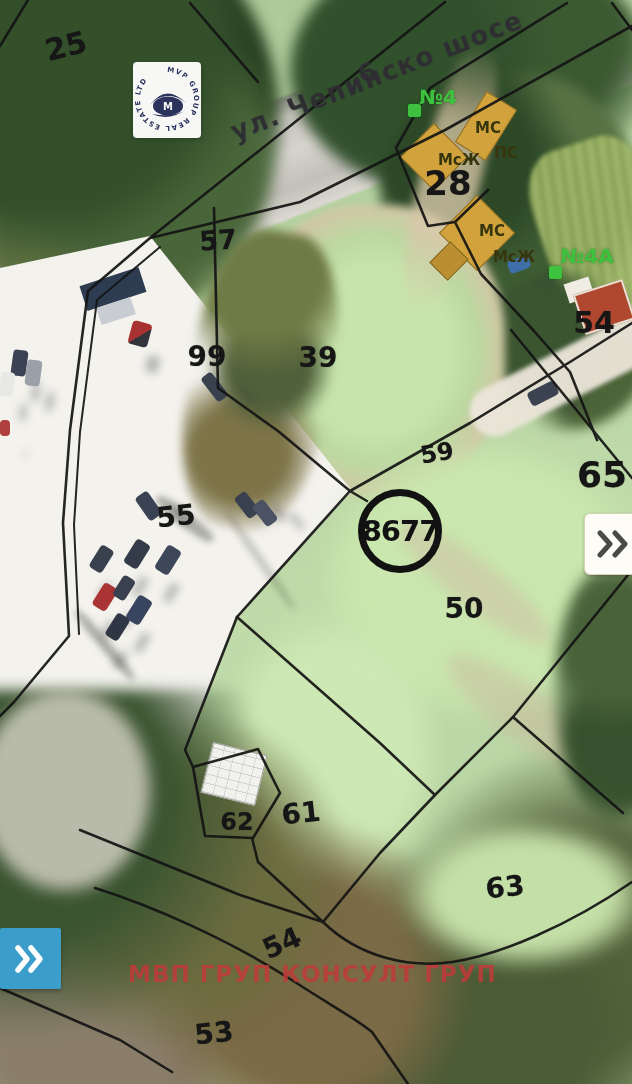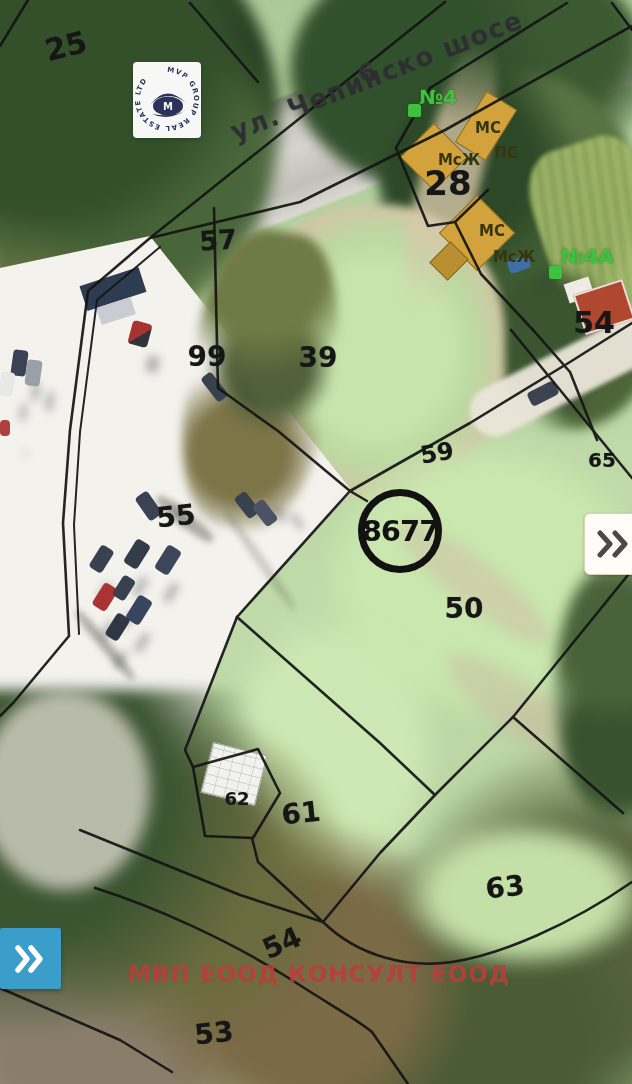--- a/index.html
+++ b/index.html
@@ -186,26 +186,26 @@
   <div class="street">ул. Чепинско шосе</div>
   <div class="roadnum">6</div>
   <div id="labels-layer" style="left:0;top:0;width:632px;height:1084px;">
       <div class="parcel-num" style="left: 66px; top: 46px; font-size: 30px; transform: translate(-50%, -50%) rotate(-14deg);">25</div>
       <div class="parcel-num" style="left: 218px; top: 240px; font-size: 27px; transform: translate(-50%, -50%) rotate(-4deg);">57</div>
       <div class="parcel-num" style="left: 207px; top: 356px; font-size: 28px; transform: translate(-50%, -50%) rotate(0deg);">99</div>
       <div class="parcel-num" style="left: 318px; top: 357px; font-size: 28px; transform: translate(-50%, -50%) rotate(0deg);">39</div>
       <div class="parcel-num" style="left: 176px; top: 516px; font-size: 28px; transform: translate(-50%, -50%) rotate(-6deg);">55</div>
       <div class="parcel-num" style="left: 437px; top: 453px; font-size: 24px; transform: translate(-50%, -50%) rotate(-10deg);">59</div>
       <div class="parcel-num" style="left: 464px; top: 608px; font-size: 28px; transform: translate(-50%, -50%) rotate(0deg);">50</div>
-      <div class="parcel-num" style="left: 237px; top: 798px; font-size: 18px; transform: translate(-50%, -50%) rotate(0deg);">62</div>
+      <div class="parcel-num" style="left: 237px; top: 822px; font-size: 24px; transform: translate(-50%, -50%) rotate(0deg);">62</div>
       <div class="parcel-num" style="left: 301px; top: 813px; font-size: 28px; transform: translate(-50%, -50%) rotate(-6deg);">61</div>
       <div class="parcel-num" style="left: 505px; top: 887px; font-size: 28px; transform: translate(-50%, -50%) rotate(-6deg);">63</div>
       <div class="parcel-num" style="left: 282px; top: 943px; font-size: 28px; transform: translate(-50%, -50%) rotate(-24deg);">54</div>
       <div class="parcel-num" style="left: 214px; top: 1033px; font-size: 28px; transform: translate(-50%, -50%) rotate(-6deg);">53</div>
-      <div class="parcel-num" style="left: 602px; top: 460px; font-size: 20px; transform: translate(-50%, -50%) rotate(0deg);">65</div>
+      <div class="parcel-num" style="left: 602px; top: 474px; font-size: 36px; transform: translate(-50%, -50%) rotate(0deg);">65</div>
       <div class="parcel-num" style="left: 448px; top: 183px; font-size: 34px; transform: translate(-50%, -50%) rotate(0deg);">28</div>
       <div class="parcel-num" style="left: 594px; top: 322px; font-size: 30px; transform: translate(-50%, -50%) rotate(0deg);">54</div>
       <div class="bldg-label" style="left: 488px; top: 128px;">МС</div>
       <div class="bldg-label" style="left: 506px; top: 153px;">ПС</div>
       <div class="bldg-label" style="left: 459px; top: 160px;">МсЖ</div>
       <div class="bldg-label" style="left: 492px; top: 231px;">МС</div>
       <div class="bldg-label" style="left: 514px; top: 257px;">МсЖ</div>
       <div class="marker-sq" style="left: 408px; top: 104px;"></div>
       <div class="marker-tx" style="left: 438px; top: 97px;">№4</div>
       <div class="marker-sq" style="left: 549px; top: 266px;"></div>
@@ -224,21 +224,21 @@
       <text font-size="7" font-weight="bold" fill="#2b3260" letter-spacing="1.2" font-family="DejaVu Sans, sans-serif">
         <textPath href="#lc">MVP GROUP REAL ESTATE LTD</textPath>
       </text>
       <path d="M17,43 Q33,21 53,41 Q44,33 34,34 Q23,35 17,43 Z" fill="#2b3260"></path>
       <ellipse cx="35" cy="44" rx="15" ry="9.5" fill="#2b3260"></ellipse>
       <path d="M19,52 Q36,60 54,47 Q42,56 19,52 Z" fill="#2b3260"></path>
       <text x="35" y="48" font-size="10" font-weight="bold" fill="#ffffff" text-anchor="middle" font-family="DejaVu Sans, sans-serif">M</text>
     </svg>
   </div>
 
-  <div class="footer-red">МВП ЕООД КОНСУЛТ ЕООД</div>
+  <div class="footer-red">МВП ГРУП КОНСУЛТ ГРУП</div>
 
   <div class="btn-right">
     <svg width="36" height="28" viewBox="0 0 36 28">
       <path d="M4,3 L14,14 L4,25 M19,3 L29,14 L19,25" fill="none" stroke="#4a4a4a" stroke-width="5" stroke-linecap="round" stroke-linejoin="round"></path>
     </svg>
   </div>
   <div class="btn-blue">
     <svg width="34" height="30" viewBox="0 0 34 30">
       <path d="M4,4 L13,15 L4,26 M17,4 L26,15 L17,26" fill="none" stroke="#ffffff" stroke-width="5.5" stroke-linecap="round" stroke-linejoin="round"></path>
     </svg>

